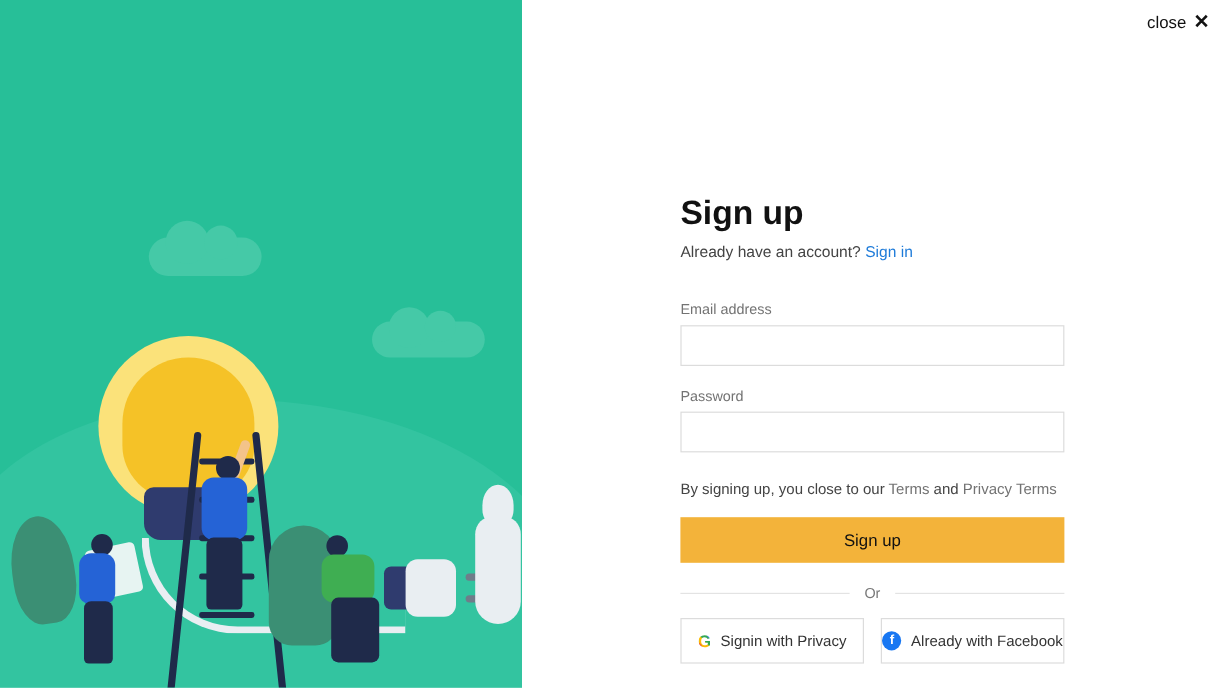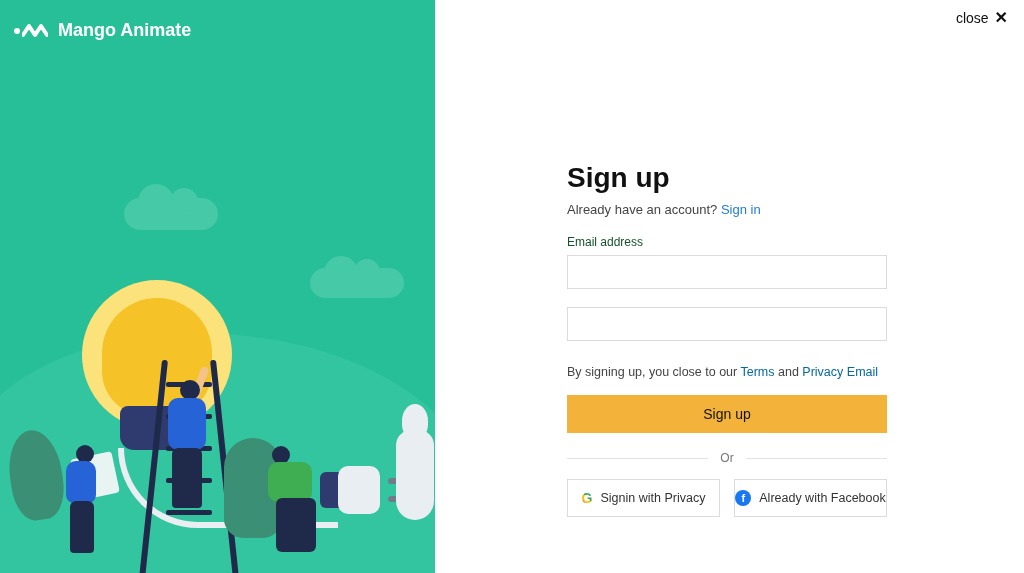--- a/index.html
+++ b/index.html
@@ -156,37 +156,37 @@
   .close .x { font-size:16px; font-weight:bold; }
 
   .form-wrap {
     position:absolute; left:132px; top:162px; width:320px;
   }
   .title {
     font-size:28px; font-weight:700; color:#111;
     margin-bottom:8px;
   }
   .subtitle {
-    font-size:13px; color:#444; margin-bottom:18px;
+    font-size:13px; color:#444; margin-bottom:34px;
   }
   .subtitle a { color:#1e7bd9; text-decoration:none; }
 
   .field-label {
-    font-size:12px; color:#14532d; margin-bottom:6px; display:block;
+    font-size:12px; color:#737373; margin-bottom:6px; display:block;
   }
   .text-input {
     width:100%; height:34px;
     border:1px solid #dcdcdc; background:#fff;
     padding:0 8px; font-size:13px;
     margin-bottom:18px;
   }
   .agree {
     font-size:12.5px; color:#444; margin:6px 0 16px;
   }
-  .agree a { color:#0369a1; text-decoration:none; }
+  .agree a { color:#737373; text-decoration:none; }
 
   .primary-btn {
     width:100%; height:38px; border:none;
     background:#f3b33a; color:#111;
     font-size:14px; cursor:pointer;
   }
 
   .divider {
     display:flex; align-items:center; gap:12px;
     margin:18px 0 14px; color:#777; font-size:12px;
@@ -208,29 +208,20 @@
   .fb-icon {
     width:16px; height:16px; border-radius:50%; background:#1877f2;
     color:#fff; font-weight:bold; font-size:11px;
     display:flex; align-items:center; justify-content:center;
   }
 </style>
 </head>
 <body>
 
 <div class="left-panel">
-  <div class="logo">
-    <span class="logo-mark">
-      <span class="logo-dot"></span>
-      <svg class="logo-wave" viewBox="0 0 26 16">
-        <path d="M1 12 L7 3 L13 12 L19 3 L25 12" stroke="#fff" stroke-width="4" fill="none" stroke-linecap="round" stroke-linejoin="round"></path>
-      </svg>
-    </span>
-    <span>Mango Animate</span>
-  </div>
 
   <div class="cloud cloud1"></div>
   <div class="cloud cloud2"></div>
   <div class="hill"></div>
 
   <div class="bulb-glow"></div>
   <div class="bulb"></div>
   <div class="bulb-base"></div>
   <div class="cord"></div>
 
@@ -282,24 +273,25 @@
 
   <div class="form-wrap">
     <div class="title">Sign up</div>
     <div class="subtitle">
       <span>Already have an account? </span><a href="#">Sign in</a>
     </div>
 
     <label class="field-label">Email address</label>
     <input class="text-input" type="text" style="">
 
+    <label class="field-label">Password</label>
     <input class="text-input" type="password" style="">
 
     <div class="agree">
-      <span>By signing up, you close to our </span><a href="#">Terms</a><span> and </span><a href="#">Privacy Email</a>
+      <span>By signing up, you close to our </span><a href="#">Terms</a><span> and </span><a href="#">Privacy Terms</a>
     </div>
 
     <button class="primary-btn">Sign up</button>
 
     <div class="divider">
       <div class="line"></div>
       <span>Or</span>
       <div class="line"></div>
     </div>
 

